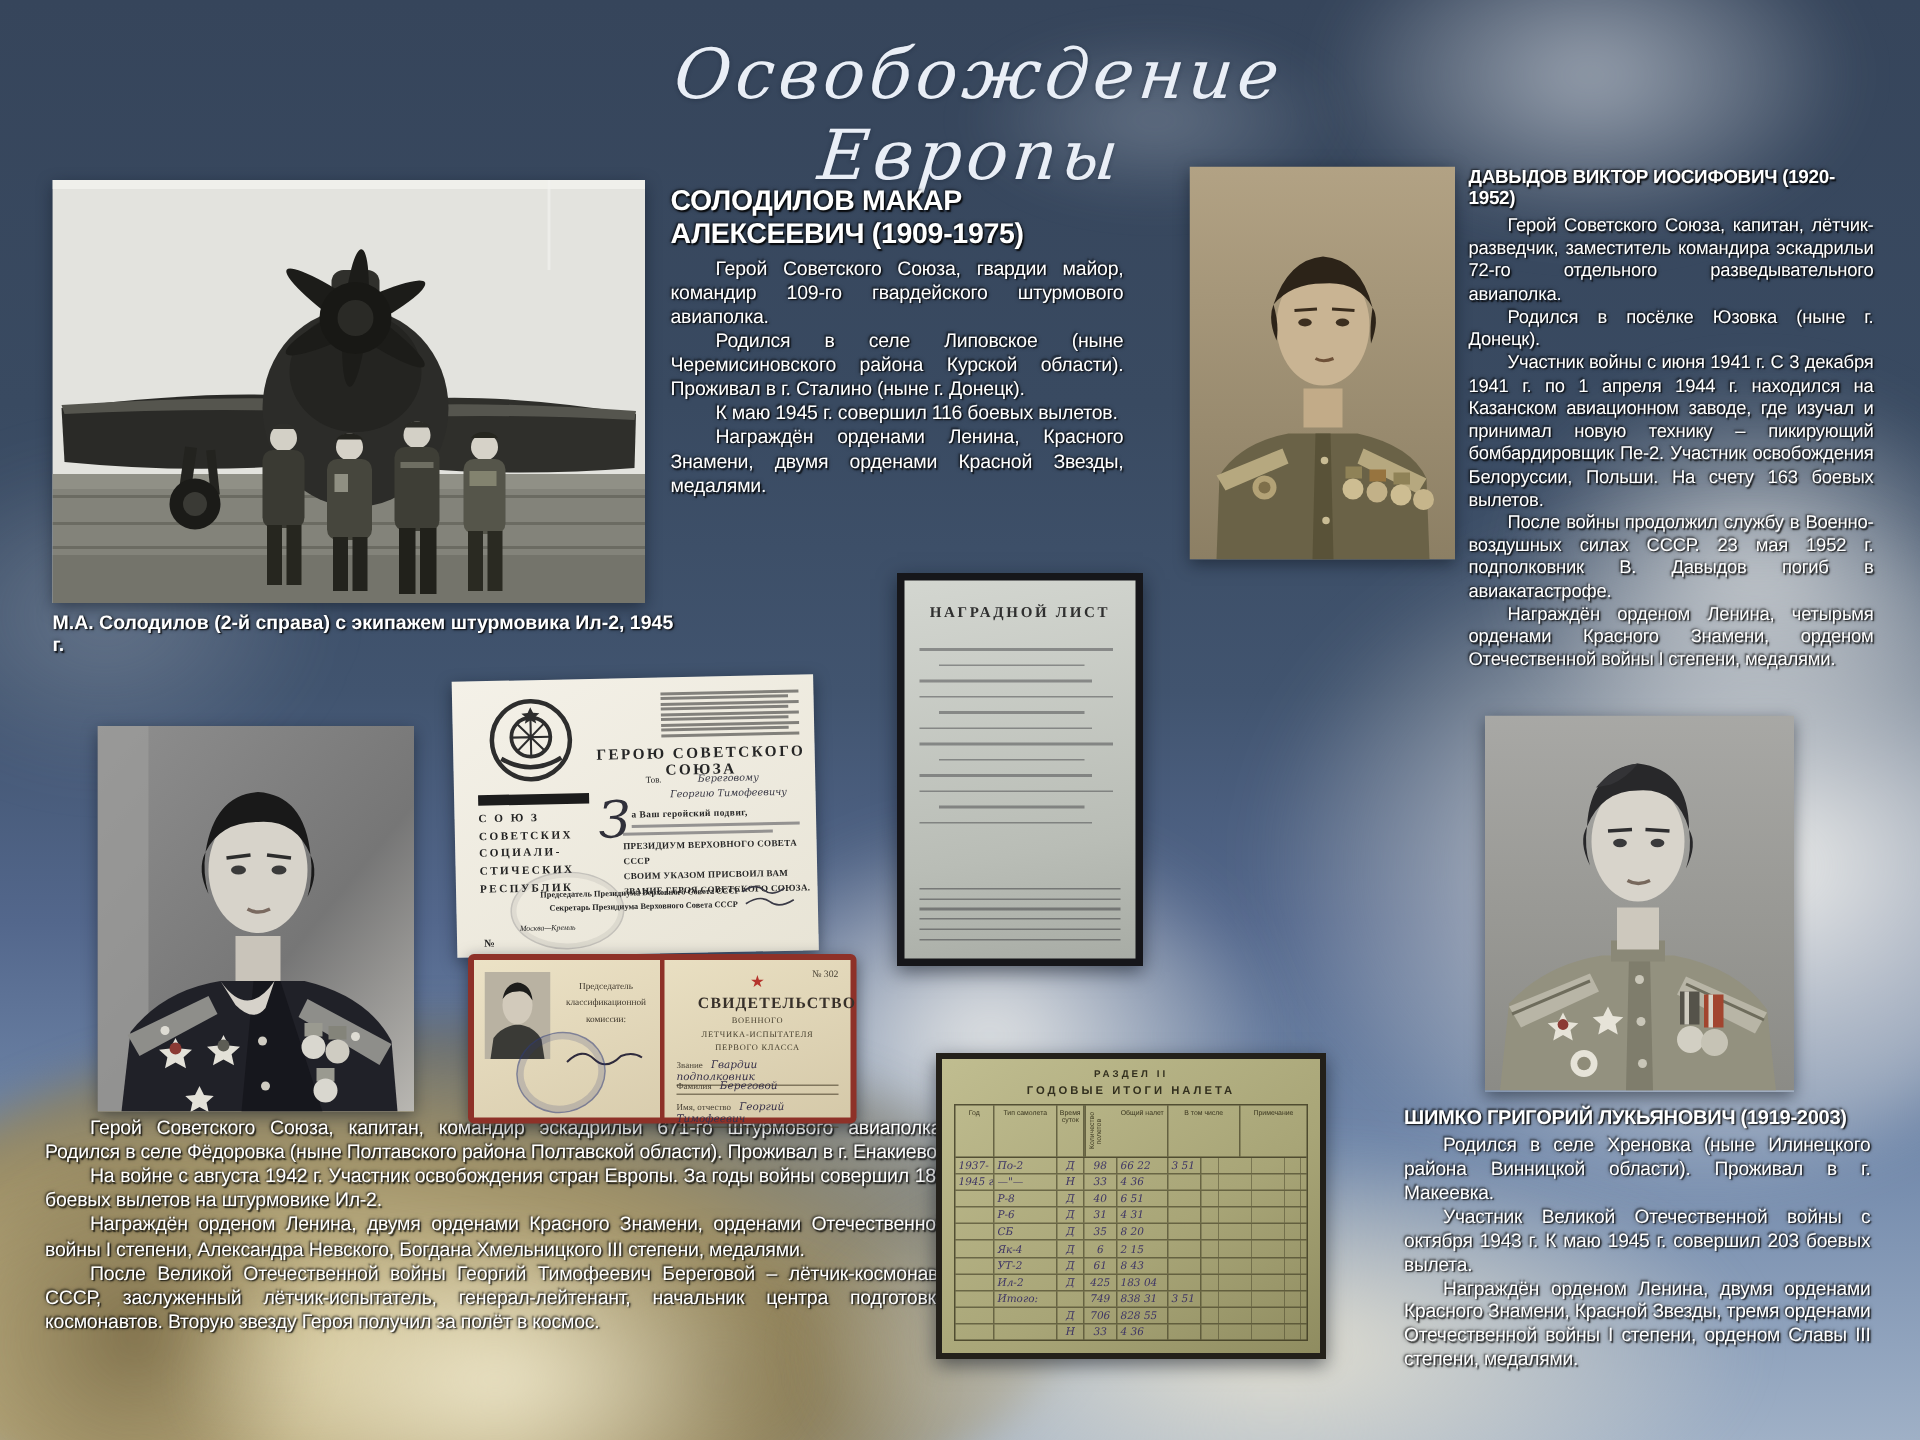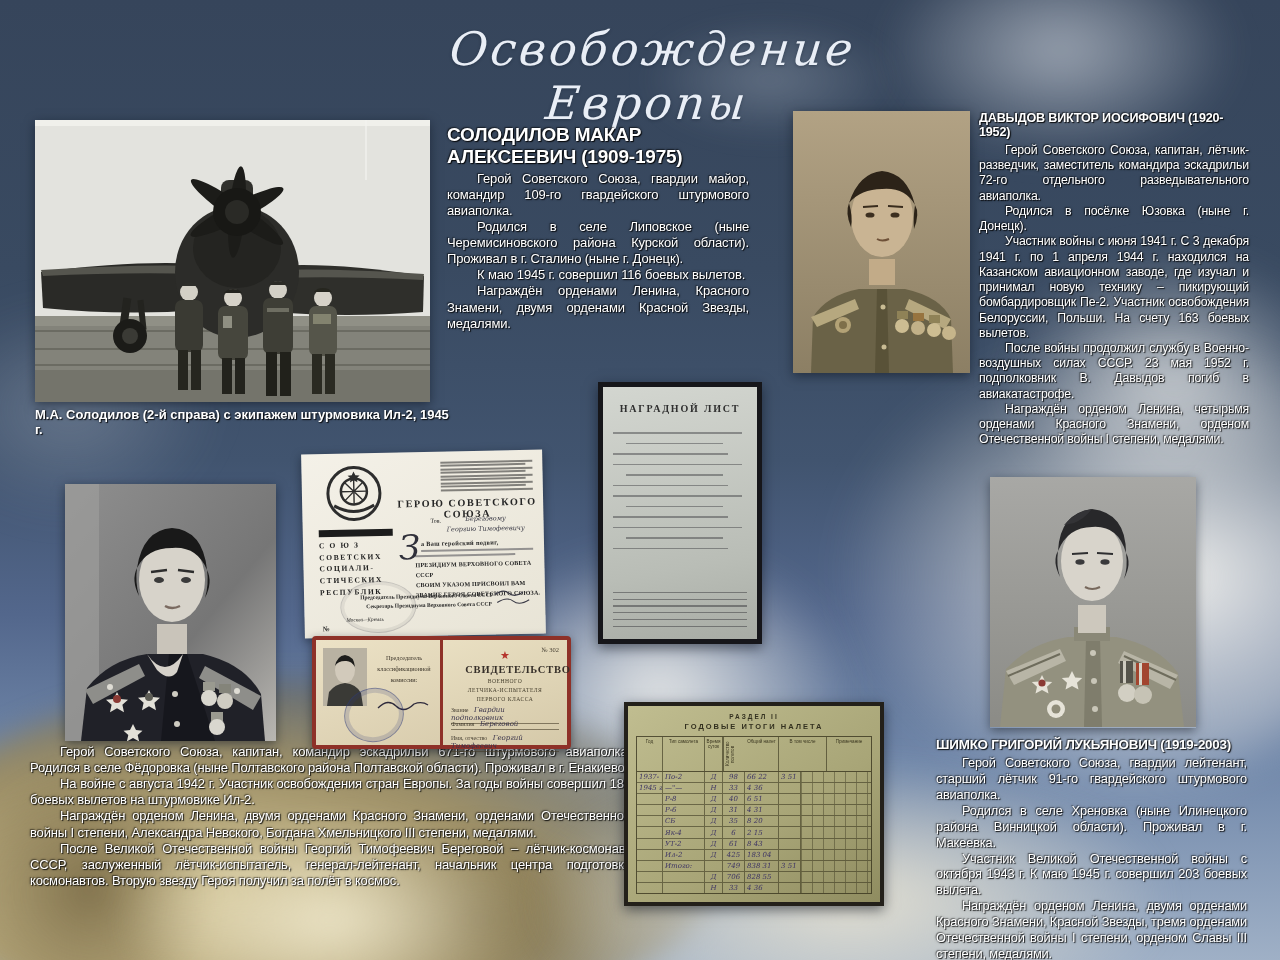--- a/index.html
+++ b/index.html
@@ -631,20 +631,19 @@
       </g>
       <circle cx="103" cy="176" r="3" fill="#c9c6b8"></circle>
         <circle cx="104" cy="204" r="3" fill="#c9c6b8"></circle>
         <circle cx="105" cy="232" r="3" fill="#c9c6b8"></circle>
     </svg>
   </figure>
 
   <section class="bio bio-shimko">
     <h2>ШИМКО ГРИГОРИЙ ЛУКЬЯНОВИЧ (1919-2003)</h2>
     <div>
-        <p>Герой Советского Союза, гвардии лейтенант, старший лётчик 91-го гвардейского штурмового авиаполка.</p>
         <p>Родился в селе Хреновка (ныне Илинецкого района Винницкой области). Проживал в г. Макеевка.</p>
         <p>Участник Великой Отечественной войны с октября 1943 г. К маю 1945 г. совершил 203 боевых вылета.</p>
         <p>Награждён орденом Ленина, двумя орденами Красного Знамени, Красной Звезды, тремя орденами Отечественной войны I степени, орденом Славы III степени, медалями.</p>
       </div>
   </section>
 
 </div>
 
 </body></html>

